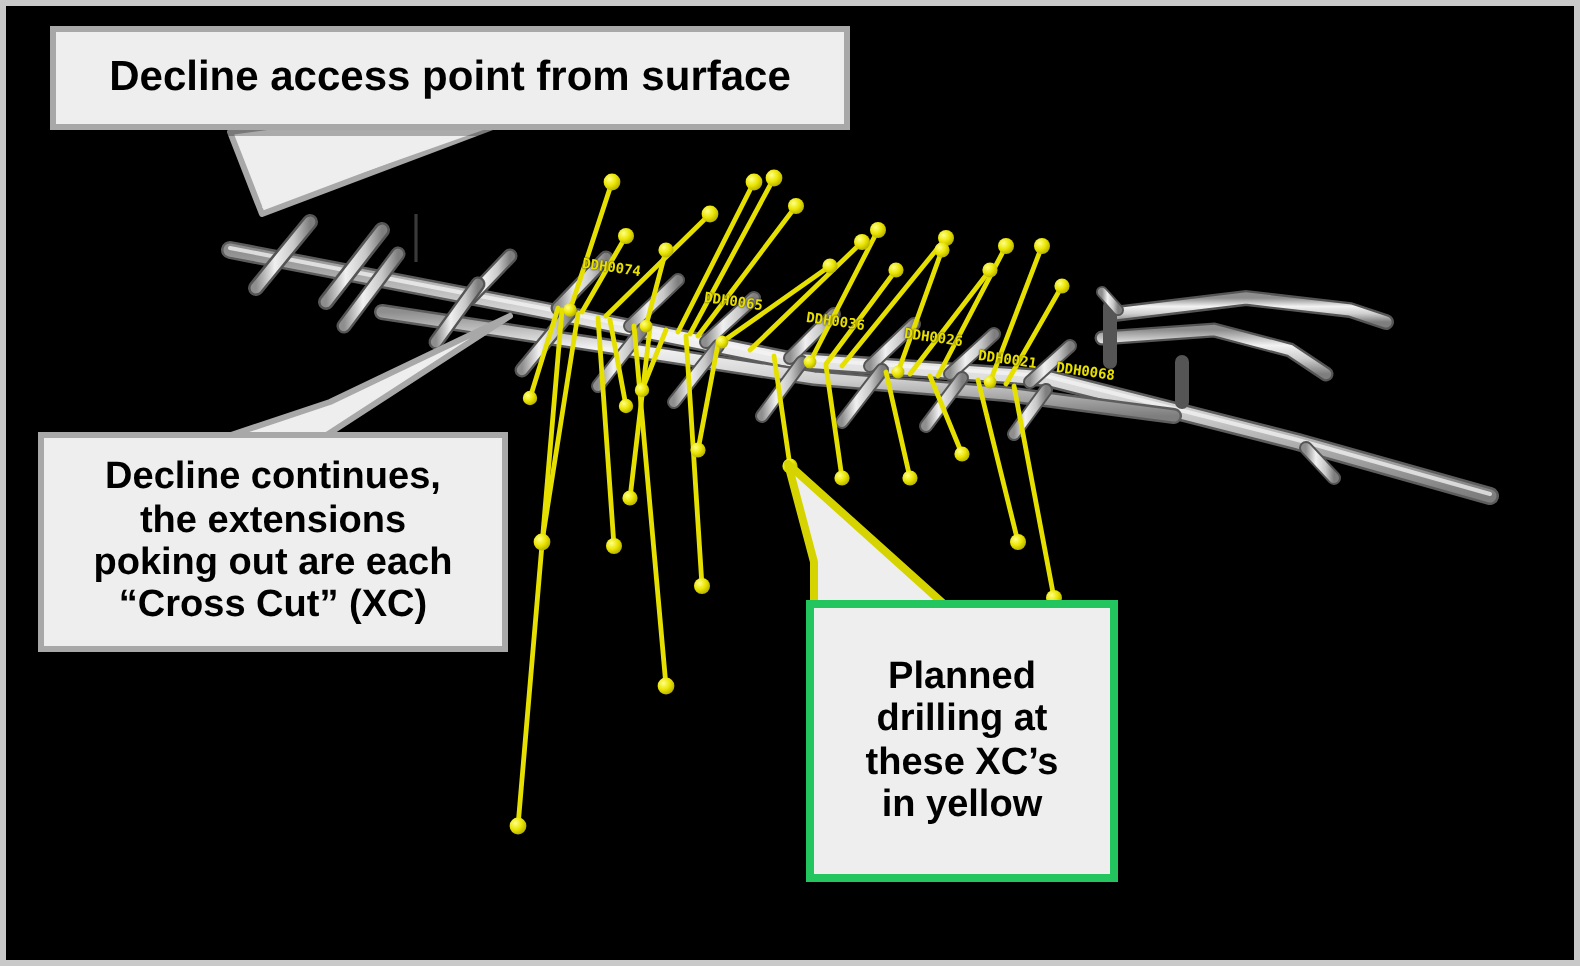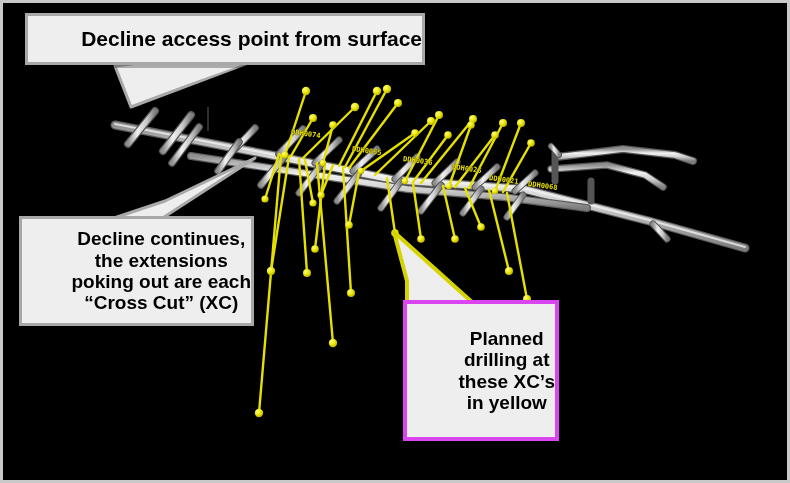--- a/index.html
+++ b/index.html
@@ -36,30 +36,30 @@
 
   .bubble{
     position:absolute;
     box-sizing:border-box;
     background:#eeeeee;
     color:#000000;
     font-weight:bold;
     text-align:center;
     display:flex;
     align-items:center;
-    justify-content:flex-end;
+    justify-content:center;
     z-index:2;
   }
 
   .bubble.gray{
     border:3px solid #a8a8a8;
     box-shadow:3px 3px 0 rgba(0,0,0,0.28);
   }
   .bubble.yellow{
-    border:4px solid #d946ef;
+    border:4px solid #22c55e;
     box-shadow:3px 3px 0 rgba(0,0,0,0.28);
   }
 
   .bubble .txt{line-height:1.12;white-space:pre-line;}
 
   
   #callout-access{left:0;top:0;}
   #callout-access .bubble{
     left:22px;top:10px;width:400px;height:52px;
   }

